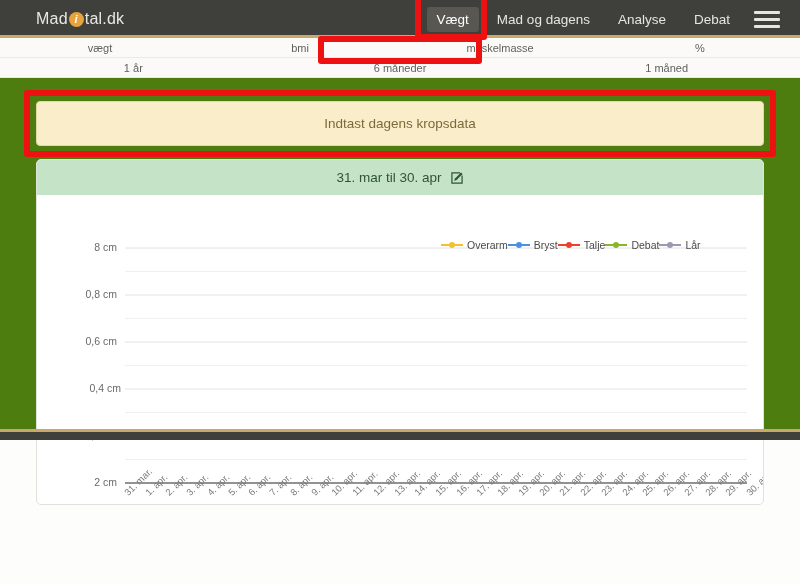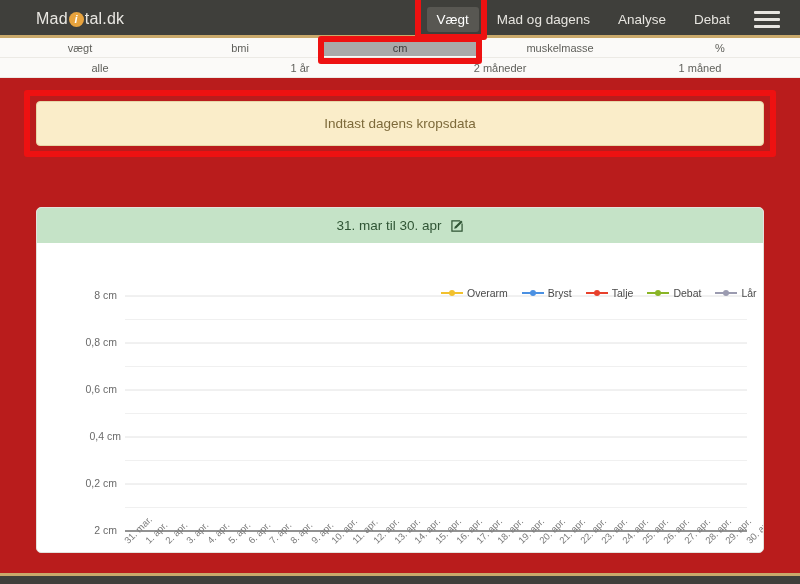--- a/index.html
+++ b/index.html
@@ -3,21 +3,21 @@
 <meta charset="utf-8">
 <style>
   * { box-sizing: border-box; }
   html, body {
     margin: 0; padding: 0;
     width: 800px; height: 584px;
     background: #fdfdfc;
     font-family: "Liberation Sans", sans-serif;
     overflow: hidden;
   }
-  #app { position: relative; width: 800px; height: 584px; background: #b91c1c; }
+  #app { position: relative; width: 800px; height: 440px; background: #4d7c0f; }
 
   
   .navbar {
     position: absolute; top: 0; left: 0; width: 800px; height: 38px;
     background: #3f3f3b;
     border-bottom: 3px solid #c9a96b;
     display: flex; align-items: center;
   }
   .brand {
     position: absolute; left: 36px; top: 0; height: 38px;
@@ -72,36 +72,35 @@
     background: #faedc9; border: 1px solid #e6d7a8; border-radius: 4px;
     display: flex; align-items: center; justify-content: center;
     color: #7d6a3a; font-size: 13.5px; cursor: pointer;
   }
 
   
   .card {
     position: absolute; left: 36px; top: 159px; width: 728px; height: 346px;
     background: #ffffff; border: 1px solid #e3e1dc; border-radius: 5px;
     overflow: hidden;
-    margin-top: 48px;
   }
   .card-header {
     height: 35px; background: #c5e3c7;
     display: flex; align-items: center; justify-content: center; gap: 8px;
     color: #2f5434; font-size: 13.5px;
   }
   .edit-icon { width: 14px; height: 14px; display: inline-block; cursor: pointer; }
 
   
   .plot-wrap { position: relative; width: 100%; height: 311px; }
   .plot-svg { display: block; }
 
   .legend {
     position: absolute; left: 404px; top: 44px;
-    display: flex; align-items: center; gap: 14px;
+    display: flex; align-items: center; 
     font-size: 10.5px; color: #4a4a4a;
   }
   .legend-item { display: flex; align-items: center; gap: 4px; cursor: pointer; }
   .legend-key { position: relative; width: 22px; height: 8px; }
   .legend-key .bar { position: absolute; top: 3px; left: 0; width: 22px; height: 2px; }
   .legend-key .dot { position: absolute; top: 1px; left: 8px; width: 6px; height: 6px; border-radius: 50%; }
 
   .ylabel {
     position: absolute; text-align: right; width: 60px;
     font-size: 10.5px; color: #6a6a6a;
@@ -148,40 +147,34 @@
     </div>
   </div>
 
   <div class="subbar row1">
     <div class="subtab">
       <span class="pill">vægt</span>
       </div>
     <div class="subtab">
       <span class="pill">bmi</span>
       </div>
-    <div class="subtab selected">
-      <span class="pill">cm</span>
-      </div>
     <div class="subtab">
       <span class="pill">muskelmasse</span>
       </div>
     <div class="subtab">
       <span class="pill">%</span>
       </div>
   </div>
 
   <div class="subbar row2">
     <div class="subtab">
-      <span class="pill">alle</span>
-      </div>
-    <div class="subtab">
       <span class="pill">1 år</span>
       </div>
     <div class="subtab">
-      <span class="pill">2 måneder</span>
+      <span class="pill">6 måneder</span>
       </div>
     <div class="subtab">
       <span class="pill">1 måned</span>
       </div>
   </div>
 
   <div class="banner">Indtast dagens kropsdata</div>
 
   <div class="card">
     <div class="card-header">

